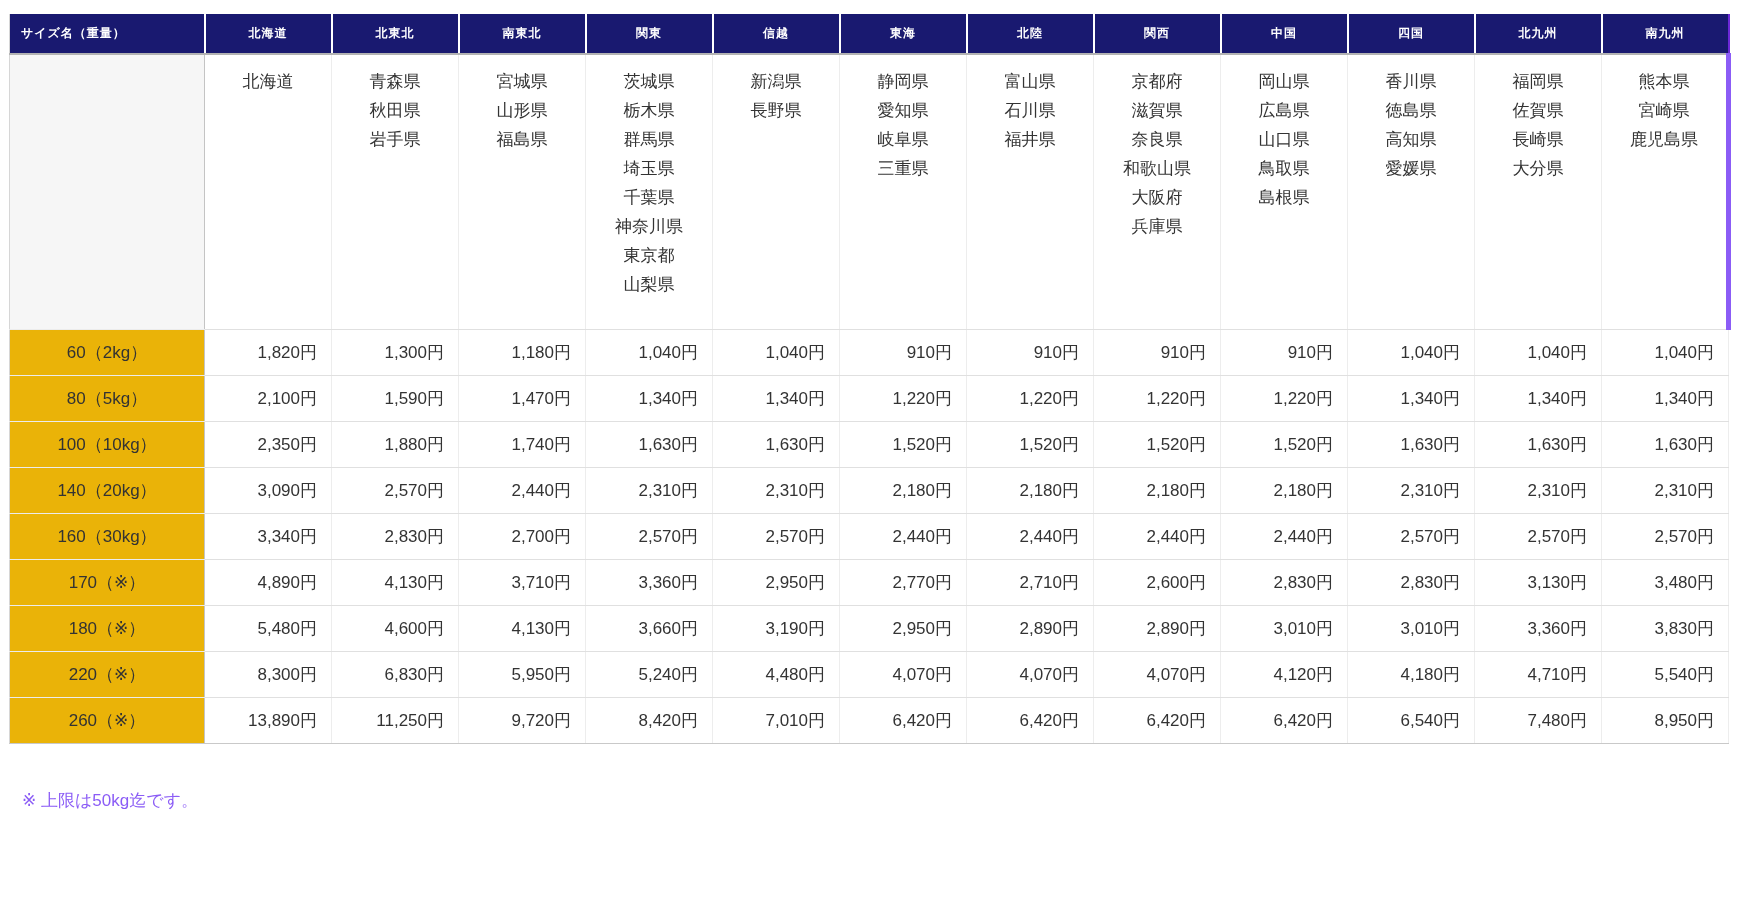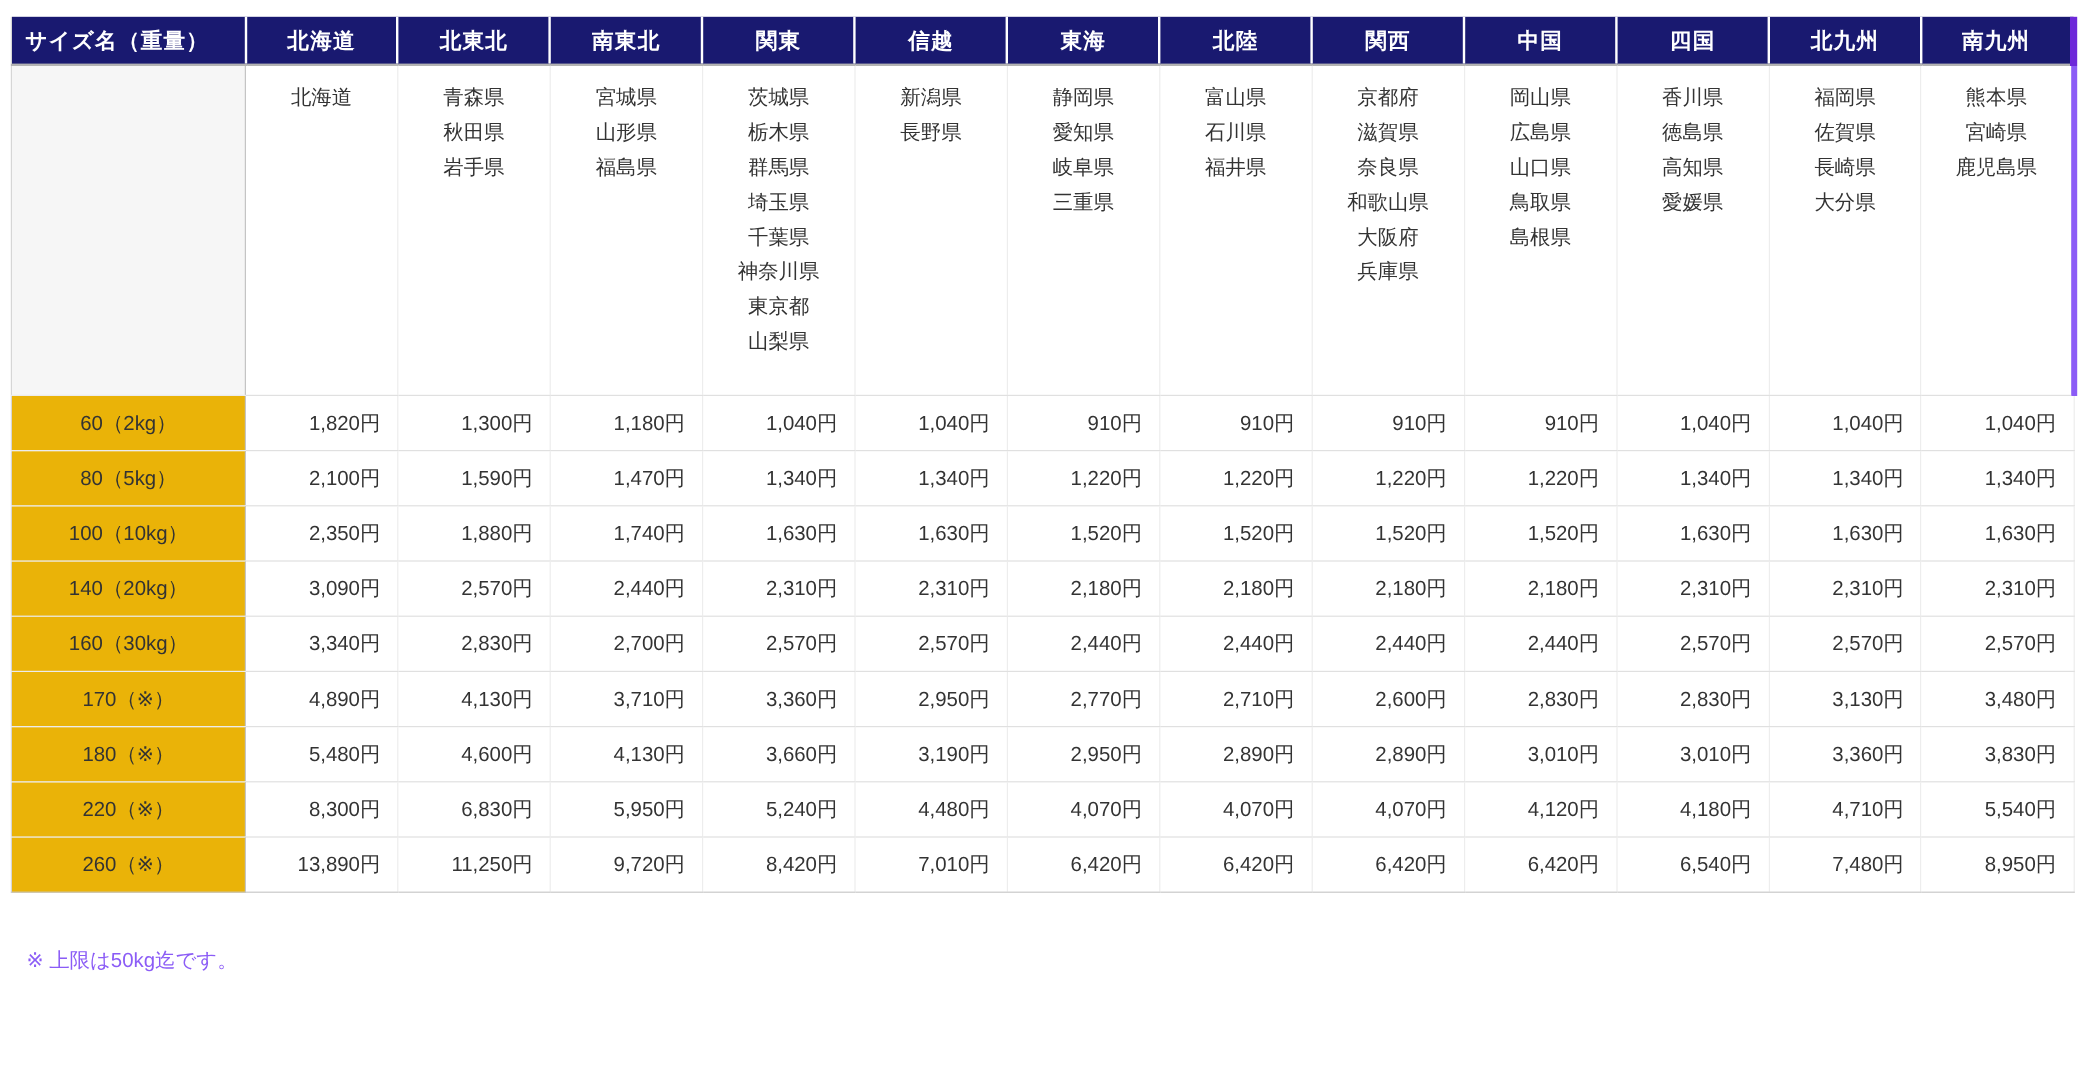--- a/index.html
+++ b/index.html
@@ -16,35 +16,35 @@
     border-collapse: collapse;
     width: 1722px;
     table-layout: fixed;
   }
   col.size-col { width: 195px; }
 
   
   thead th {
     background: #191970;
     color: #ffffff;
-    font-size: 18px;
+    font-size: 12px;
     font-weight: bold;
     height: 40px;
     padding: 0;
     text-align: center;
     border-left: 2px solid #ffffff;
     border-bottom: 2px solid #b3b3b3;
     letter-spacing: 1px;
   }
   thead th.size-h {
     text-align: left;
     padding-left: 11px;
     border-left: 1px solid #d6d6d6;
   }
-  thead th.last { border-right: 6px solid #6d28d9; }
+  thead th.last { border-right: 2px solid #6d28d9; }
 
   
   tr.pref-row td {
     vertical-align: top;
     text-align: center;
     font-size: 17px;
     line-height: 29px;
     padding: 12px 0 30px 0;
     border-left: 1px solid #ededed;
     border-bottom: 1px solid #e0e0e0;

